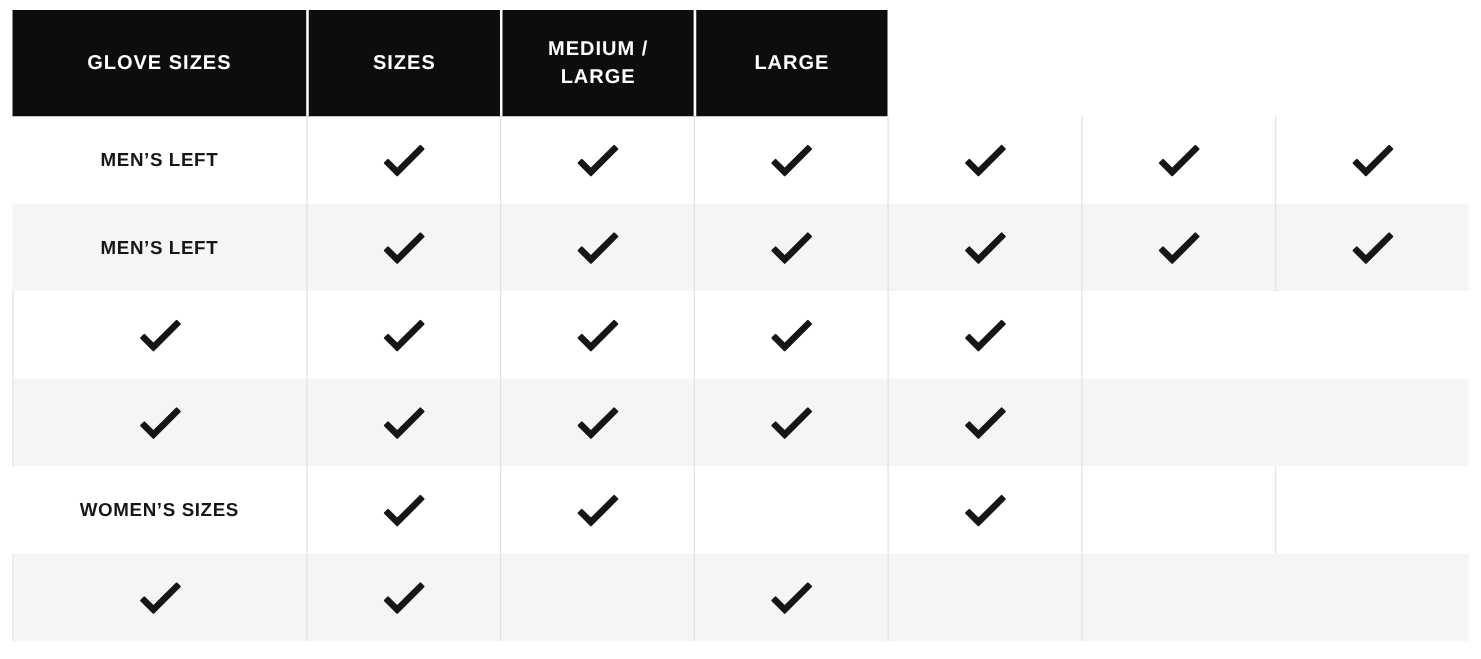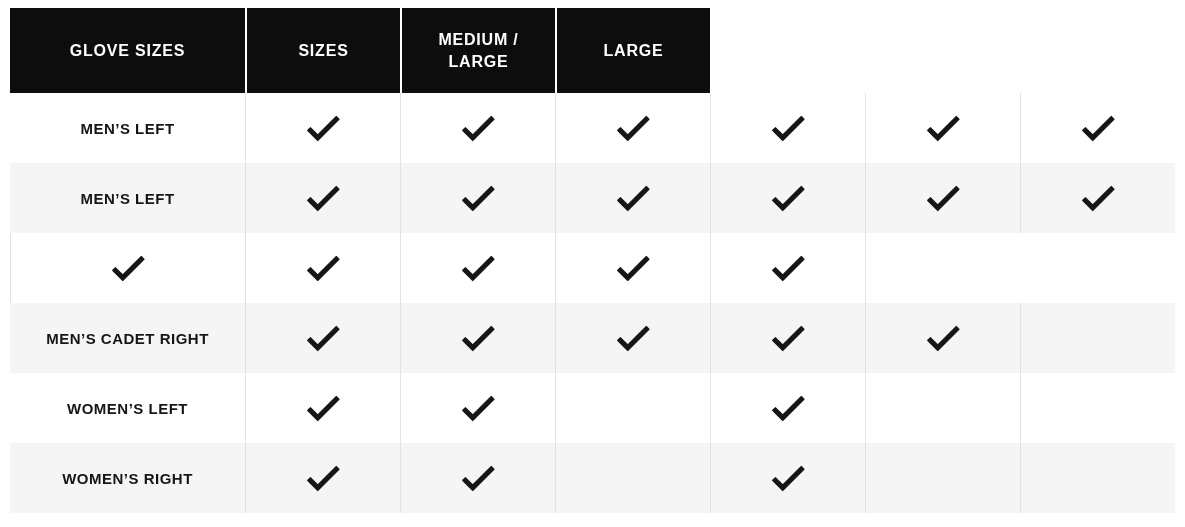--- a/index.html
+++ b/index.html
@@ -173,23 +173,20 @@
         </svg>
       </div>
       <div class="td size-cell">
         <svg viewBox="0 0 24 24" width="42" height="42" class="check-icon">
           <path d="M9 16.17 4.83 12l-1.42 1.41L9 19 21 7l-1.41-1.41z" fill="#161616" stroke="#161616" stroke-width="1" stroke-linejoin="round"></path>
         </svg>
       </div>
       <div class="td size-cell"></div>
     </div>
     <div class="body-row alt">
-      <div class="td label-cell">
-        <span class="row-label">MEN’S CADET RIGHT</span>
-      </div>
       <div class="td size-cell">
         <svg viewBox="0 0 24 24" width="42" height="42" class="check-icon">
           <path d="M9 16.17 4.83 12l-1.42 1.41L9 19 21 7l-1.41-1.41z" fill="#161616" stroke="#161616" stroke-width="1" stroke-linejoin="round"></path>
         </svg>
       </div>
       <div class="td size-cell">
         <svg viewBox="0 0 24 24" width="42" height="42" class="check-icon">
           <path d="M9 16.17 4.83 12l-1.42 1.41L9 19 21 7l-1.41-1.41z" fill="#161616" stroke="#161616" stroke-width="1" stroke-linejoin="round"></path>
         </svg>
       </div>
@@ -205,21 +202,21 @@
       </div>
       <div class="td size-cell">
         <svg viewBox="0 0 24 24" width="42" height="42" class="check-icon">
           <path d="M9 16.17 4.83 12l-1.42 1.41L9 19 21 7l-1.41-1.41z" fill="#161616" stroke="#161616" stroke-width="1" stroke-linejoin="round"></path>
         </svg>
       </div>
       <div class="td size-cell"></div>
     </div>
     <div class="body-row">
       <div class="td label-cell">
-        <span class="row-label">WOMEN’S LEFT</span>
+        <span class="row-label">WOMEN’S SIZES</span>
       </div>
       <div class="td size-cell">
         <svg viewBox="0 0 24 24" width="42" height="42" class="check-icon">
           <path d="M9 16.17 4.83 12l-1.42 1.41L9 19 21 7l-1.41-1.41z" fill="#161616" stroke="#161616" stroke-width="1" stroke-linejoin="round"></path>
         </svg>
       </div>
       <div class="td size-cell">
         <svg viewBox="0 0 24 24" width="42" height="42" class="check-icon">
           <path d="M9 16.17 4.83 12l-1.42 1.41L9 19 21 7l-1.41-1.41z" fill="#161616" stroke="#161616" stroke-width="1" stroke-linejoin="round"></path>
         </svg>
@@ -227,23 +224,20 @@
       <div class="td size-cell"></div>
       <div class="td size-cell">
         <svg viewBox="0 0 24 24" width="42" height="42" class="check-icon">
           <path d="M9 16.17 4.83 12l-1.42 1.41L9 19 21 7l-1.41-1.41z" fill="#161616" stroke="#161616" stroke-width="1" stroke-linejoin="round"></path>
         </svg>
       </div>
       <div class="td size-cell"></div>
       <div class="td size-cell"></div>
     </div>
     <div class="body-row alt">
-      <div class="td label-cell">
-        <span class="row-label">WOMEN’S RIGHT</span>
-      </div>
       <div class="td size-cell">
         <svg viewBox="0 0 24 24" width="42" height="42" class="check-icon">
           <path d="M9 16.17 4.83 12l-1.42 1.41L9 19 21 7l-1.41-1.41z" fill="#161616" stroke="#161616" stroke-width="1" stroke-linejoin="round"></path>
         </svg>
       </div>
       <div class="td size-cell">
         <svg viewBox="0 0 24 24" width="42" height="42" class="check-icon">
           <path d="M9 16.17 4.83 12l-1.42 1.41L9 19 21 7l-1.41-1.41z" fill="#161616" stroke="#161616" stroke-width="1" stroke-linejoin="round"></path>
         </svg>
       </div>

